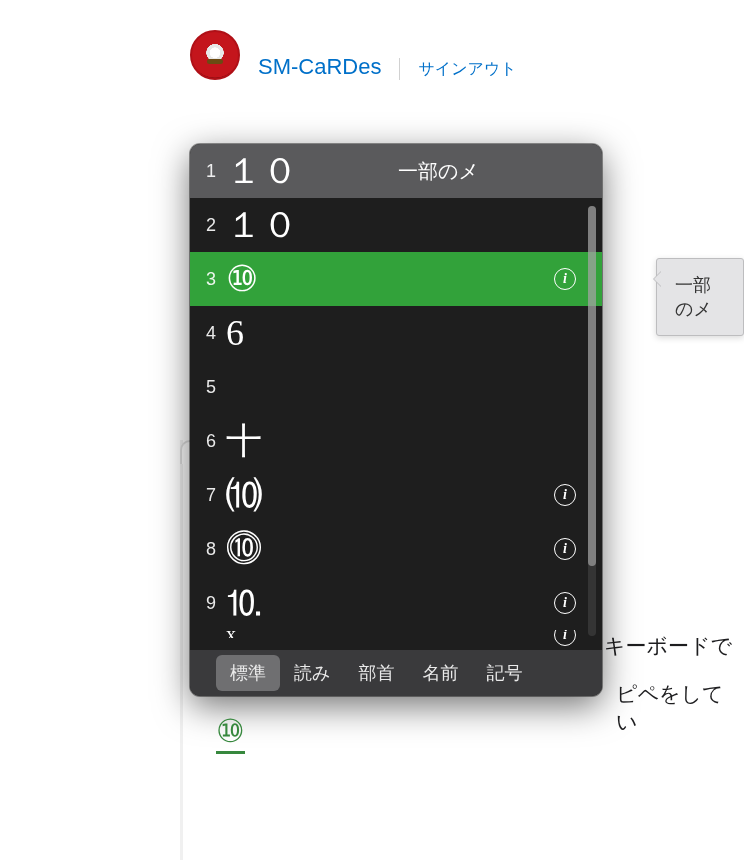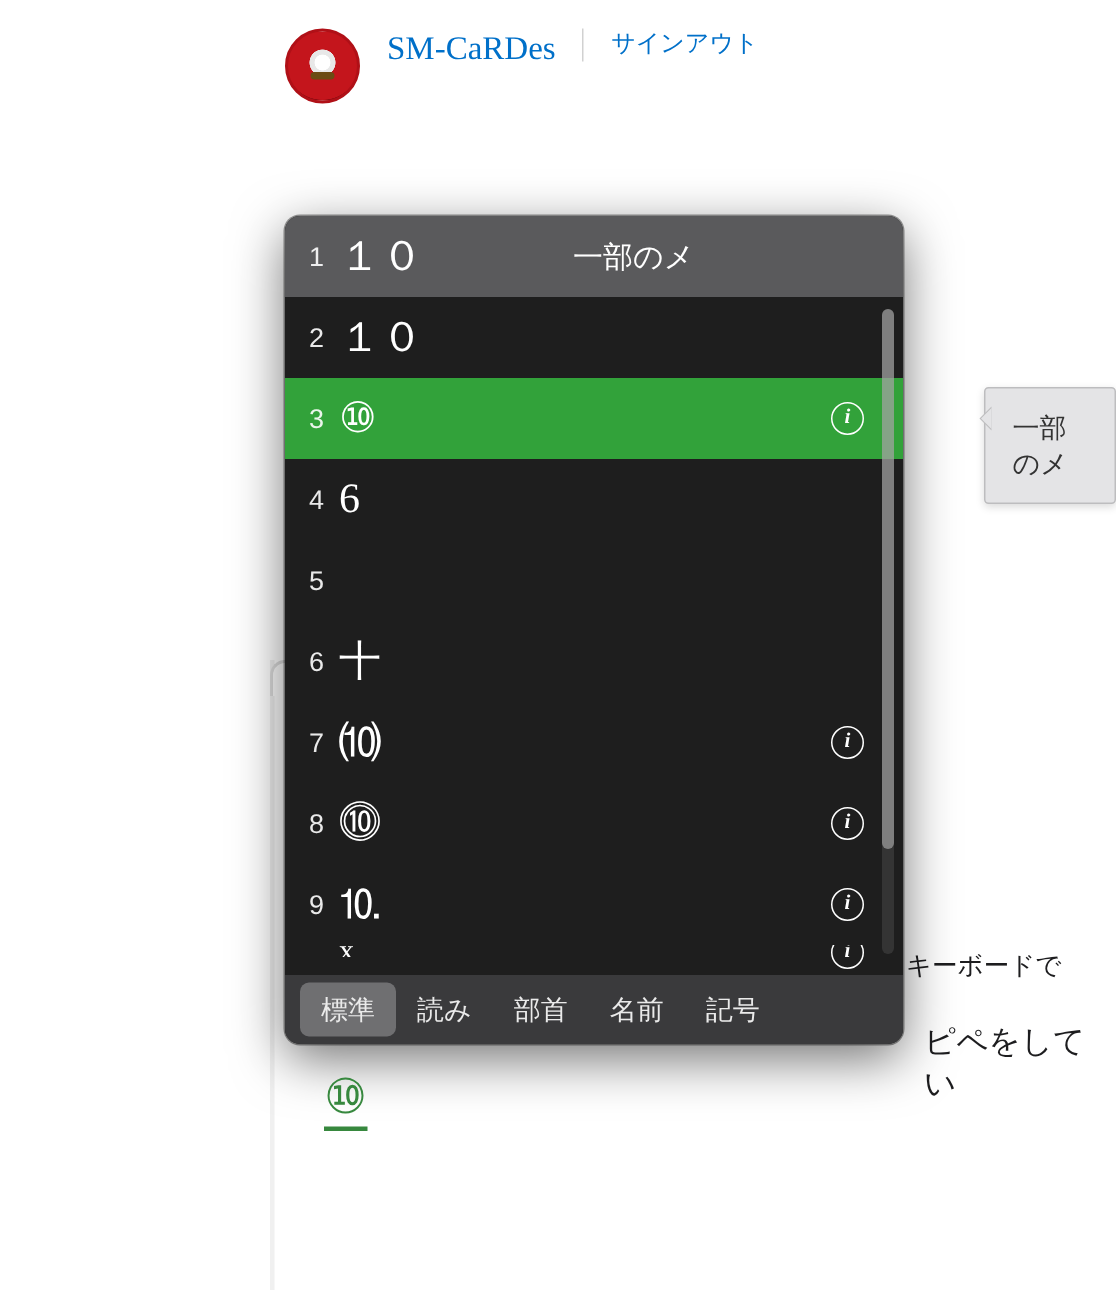--- a/index.html
+++ b/index.html
@@ -6,26 +6,25 @@
     body {
       font-family: -apple-system, "Hiragino Sans", "Hiragino Kaku Gothic ProN", sans-serif;
       background: #fff;
       width: 744px;
       height: 866px;
       overflow: hidden;
       position: relative;
     }
     .header {
       position: absolute;
-      top: 19px;
+      top: 30px;
       left: 190px;
       display: flex;
-      align-items: flex-start;
+      align-items: flex-end;
       gap: 18px;
-      font-family: Liberation Serif, serif;
     }
     .avatar {
       width: 50px;
       height: 50px;
       border-radius: 50%;
       background: radial-gradient(circle at 50% 45%, #fff 15%, #e8e8e8 16%, #e8e8e8 25%, #c4151c 26%, #c4151c 72%, #8f0d12 73%);
       border: 2px solid #b01017;
       position: relative;
     }
     .avatar::after {
@@ -50,21 +49,21 @@
     .signout {
       color: #0070c9;
       font-size: 16px;
       font-weight: 400;
       cursor: pointer;
     }
     .bg-text-1 {
       position: absolute;
       top: 632px;
       left: 604px;
-      font-size: 17px;
+      font-size: 21px;
       color: #1d1d1f;
     }
     .bg-text-2 {
       position: absolute;
       top: 680px;
       left: 616px;
       font-size: 21px;
       color: #1d1d1f;
     }
     .bg-border {
@@ -146,21 +145,21 @@
       background: #32a23a;
     }
     .ime-index {
       font-size: 18px;
       color: #fff;
       opacity: 0.9;
       width: 16px;
       text-align: right;
     }
     .ime-candidate {
-      font-size: 28px;
+      font-size: 36px;
       font-weight: 400;
       color: #fff;
       flex: 1;
       font-family: "Hiragino Mincho ProN", serif;
     }
     .ime-header-label {
       font-size: 20px;
       font-weight: 400;
       color: #fff;
       margin-left: 90px;
@@ -199,21 +198,21 @@
       width: 8px;
       height: 360px;
       background: rgba(160,160,160,0.7);
       border-radius: 4px;
     }
     .ime-tabs {
       display: flex;
       align-items: center;
       background: #3a3a3c;
       height: 46px;
-      padding: 0 10px;
+      padding: 0 26px;
       gap: 0;
     }
     .ime-tab {
       color: #eaeaea;
       font-size: 18px;
       padding: 6px 14px;
       border-radius: 6px;
       cursor: pointer;
     }
     .ime-tab.active {

